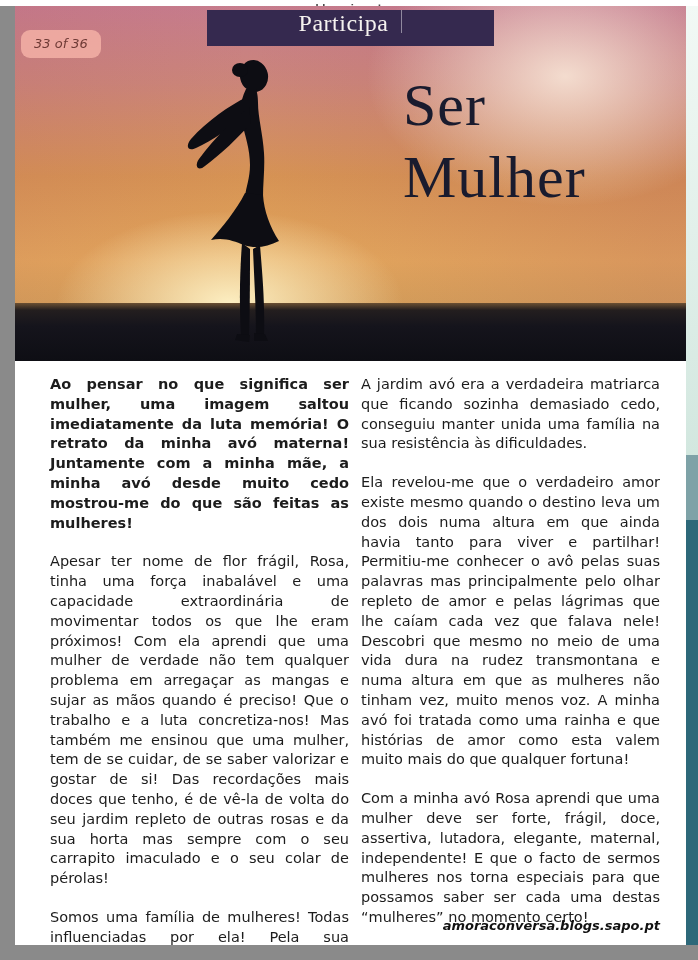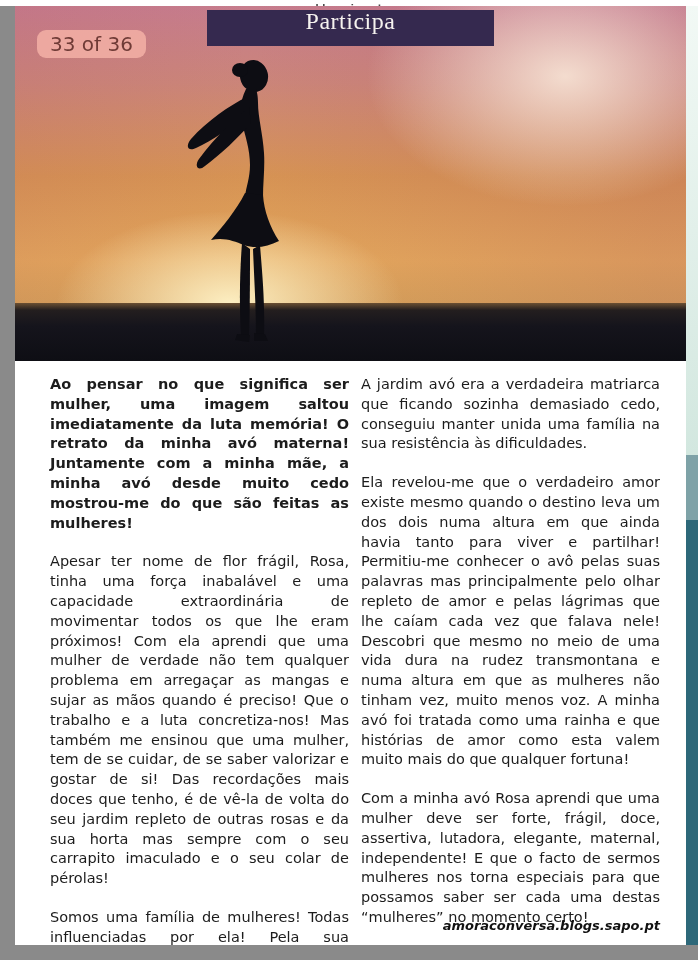--- a/index.html
+++ b/index.html
@@ -48,33 +48,32 @@
       linear-gradient(180deg, #c67c8d 0%, #cb8579 22%, #d69354 48%, #e3a75c 72%, #d6a159 84%, #caa05a 100%);
   }
   .ocean {
     position:absolute; bottom:0; left:0; width:100%; height:58px;
     background:
       linear-gradient(180deg, rgba(226,162,84,.35) 0px, rgba(226,162,84,0) 7px),
       linear-gradient(180deg, #2a2320 0%, #15141c 40%, #0e0e14 100%);
   }
   .masthead {
     position:absolute; left:192px; top:5px; width:287px; height:36px;
-    background:#35294f; display:flex; align-items:center; justify-content:center; gap:13px;
+    background:#35294f; display:flex; justify-content:center; gap:13px;
     z-index:2;
-    flex-direction:column;
   }
   .masthead .label {
     color:#f5f2ef; font-family:"Liberation Serif", serif;
     font-size:24px; letter-spacing:.5px; white-space:nowrap;
   }
   .masthead .divider { width:1px; height:23px; background:rgba(255,255,255,.45); }
   .badge {
-    position:absolute; left:22px; top:25px; z-index:2;
+    position:absolute; left:6px; top:25px; z-index:2;
     background:rgba(243,176,166,.85); color:#6f3b36;
-    border-radius:9px; padding:4px 13px; font-size:20px; line-height:20px;
+    border-radius:9px; padding:4px 13px; font-size:13px; line-height:20px;font-style:italic;
   }
   .hero-title {
     position:absolute; left:388px; top:64px; z-index:2;
     font-family:"Liberation Serif", serif; font-size:60px; line-height:72px;
     color:#191b2e; letter-spacing:1px;
   }
   .silhouette { position:absolute; left:135px; top:50px; width:170px; height:306px; z-index:1; }
 
   
   .content { display:flex; gap:12px; padding:14px 26px 0 35px; }
@@ -110,20 +109,24 @@
 
     <div class="masthead">
       <span class="label">Participa</span>
       <span class="divider"></span>
     </div>
 
     <div class="badge">
       <span>33 of 36</span>
     </div>
 
+    <div class="hero-title">
+      <div>Ser</div>
+      <div>Mulher</div>
+    </div>
 
     <svg class="silhouette" viewBox="0 0 170 306" aria-hidden="true">
       <g fill="#0d0d13">
         <ellipse cx="104" cy="21" rx="14" ry="16" transform="rotate(-12 104 21)"></ellipse>
         <ellipse cx="90" cy="15" rx="8" ry="7"></ellipse>
 
         <path d="M96 34 C 91 44, 89 55, 92 67 C 95 81, 100 94, 100 110 C 100 123, 96 132, 95 142 L 113 142 C 113 128, 115 112, 114 98 C 113 80, 108 62, 108 48 C 108 41, 107 37, 106 34 Z"></path>
 
         <path d="M97 42 C 80 50, 57 66, 41 84 C 35 91, 38 97, 46 93 C 62 86, 82 72, 97 59 Z"></path>
         <path d="M99 52 C 85 64, 65 82, 49 104 C 44 111, 48 117, 55 111 C 70 100, 89 82, 101 68 Z"></path>

